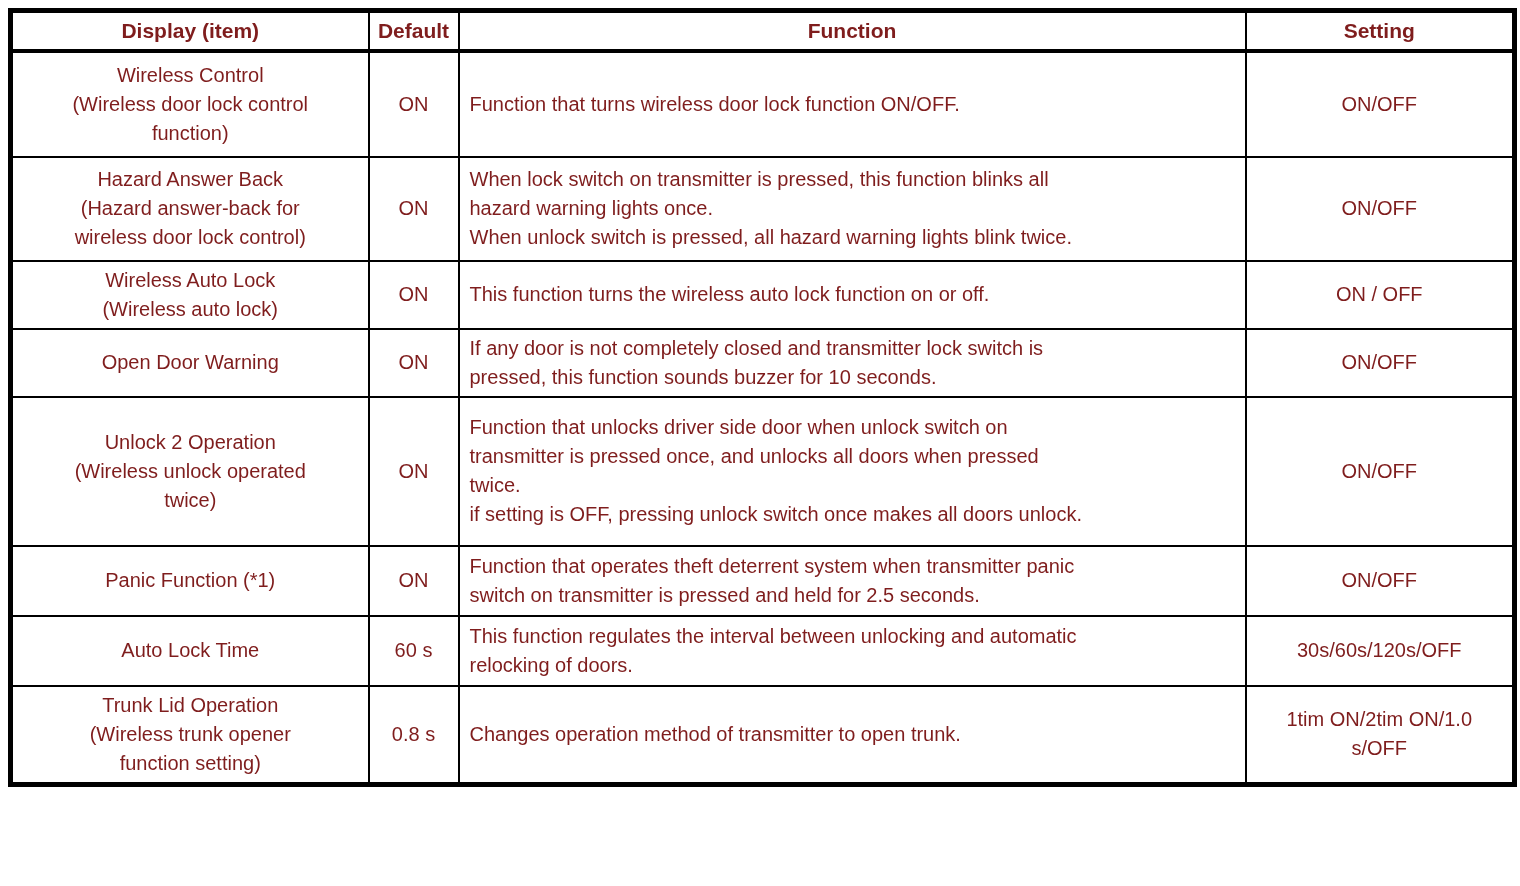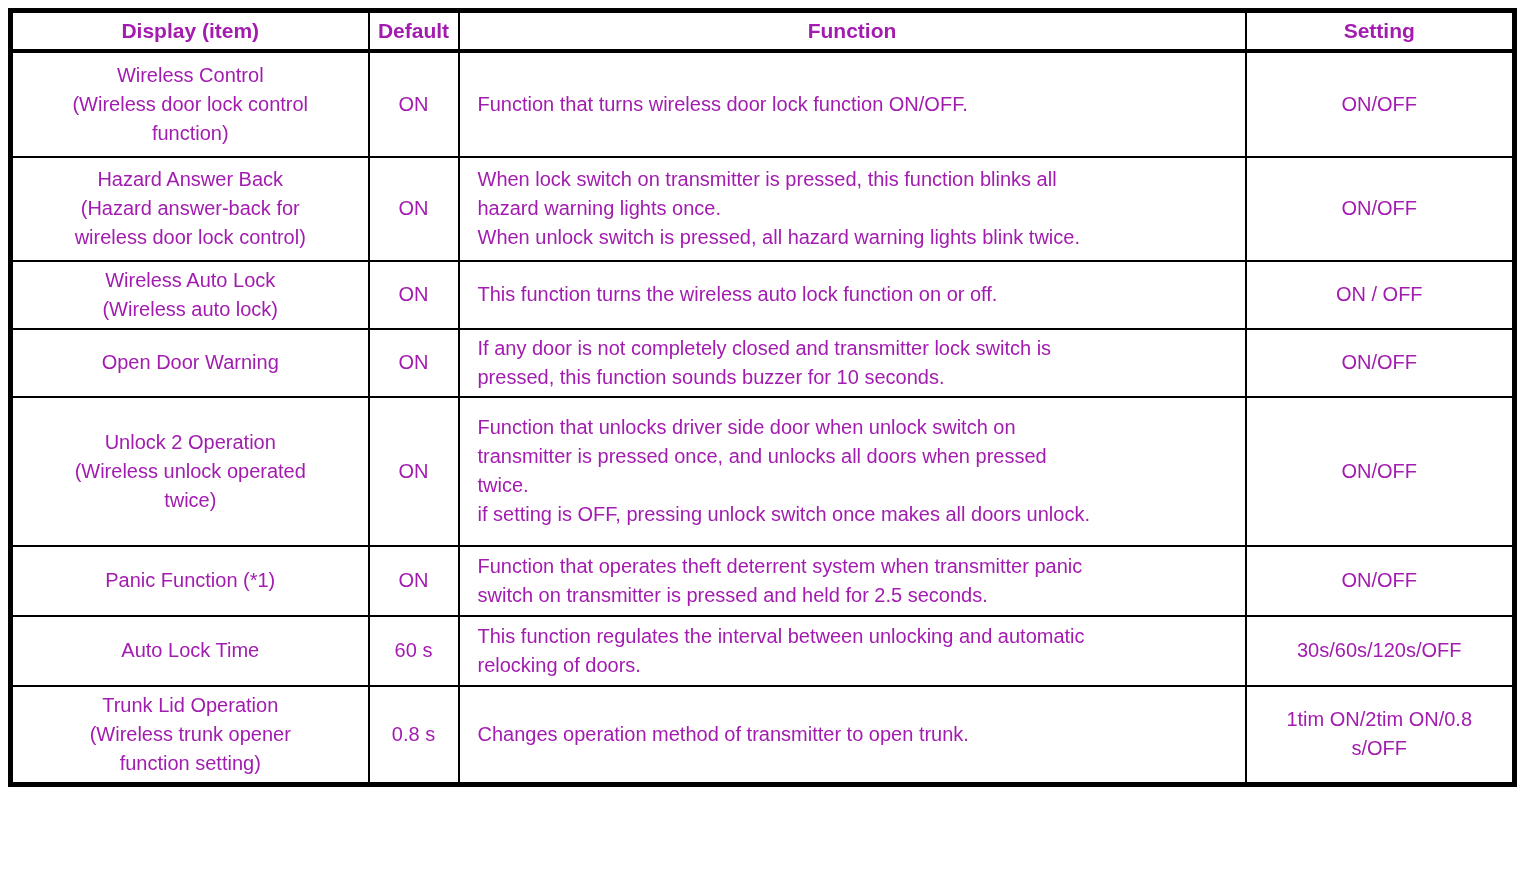--- a/index.html
+++ b/index.html
@@ -21,21 +21,21 @@
     border-collapse: collapse;
     table-layout: fixed;
     width: 1504px;
     margin: 8px 0 0 8px;
     border: 5px solid #000000;
   }
   th, td {
     border: 2px solid #000000;
     font-size: 20px;
     line-height: 29px;
-    color: #a21caf;
+    color: #7f1d1d;
     vertical-align: middle;
     overflow: hidden;
     padding: 4px 6px;
     box-sizing: border-box;
   }
   thead th {
     font-weight: bold;
     font-size: 21px;
     text-align: center;
     height: 40px;
@@ -48,21 +48,21 @@
     white-space: pre-line;
   }
   td.cell-default {
     text-align: center;
     white-space: nowrap;
     padding: 4px 2px;
   }
   td.cell-function {
     text-align: left;
     white-space: pre-line;
-    padding: 4px 18px;
+    padding: 4px 10px;
   }
   td.cell-setting {
     text-align: center;
     white-space: pre-line;
     padding: 4px 8px;
   }
 </style>
 </head>
 <body>
 
@@ -139,18 +139,18 @@
         <td class="cell-function">This function regulates the interval between unlocking and automatic
 relocking of doors.</td>
         <td class="cell-setting">30s/60s/120s/OFF</td>
       </tr>
       <tr style="height:95px;">
         <td class="cell-display">Trunk Lid Operation
 (Wireless trunk opener
 function setting)</td>
         <td class="cell-default">0.8 s</td>
         <td class="cell-function">Changes operation method of transmitter to open trunk.</td>
-        <td class="cell-setting">1tim ON/2tim ON/0.8
+        <td class="cell-setting">1tim ON/2tim ON/1.0
 s/OFF</td>
       </tr>
     </tbody>
   </table>
 </div>
 
 </body></html>

